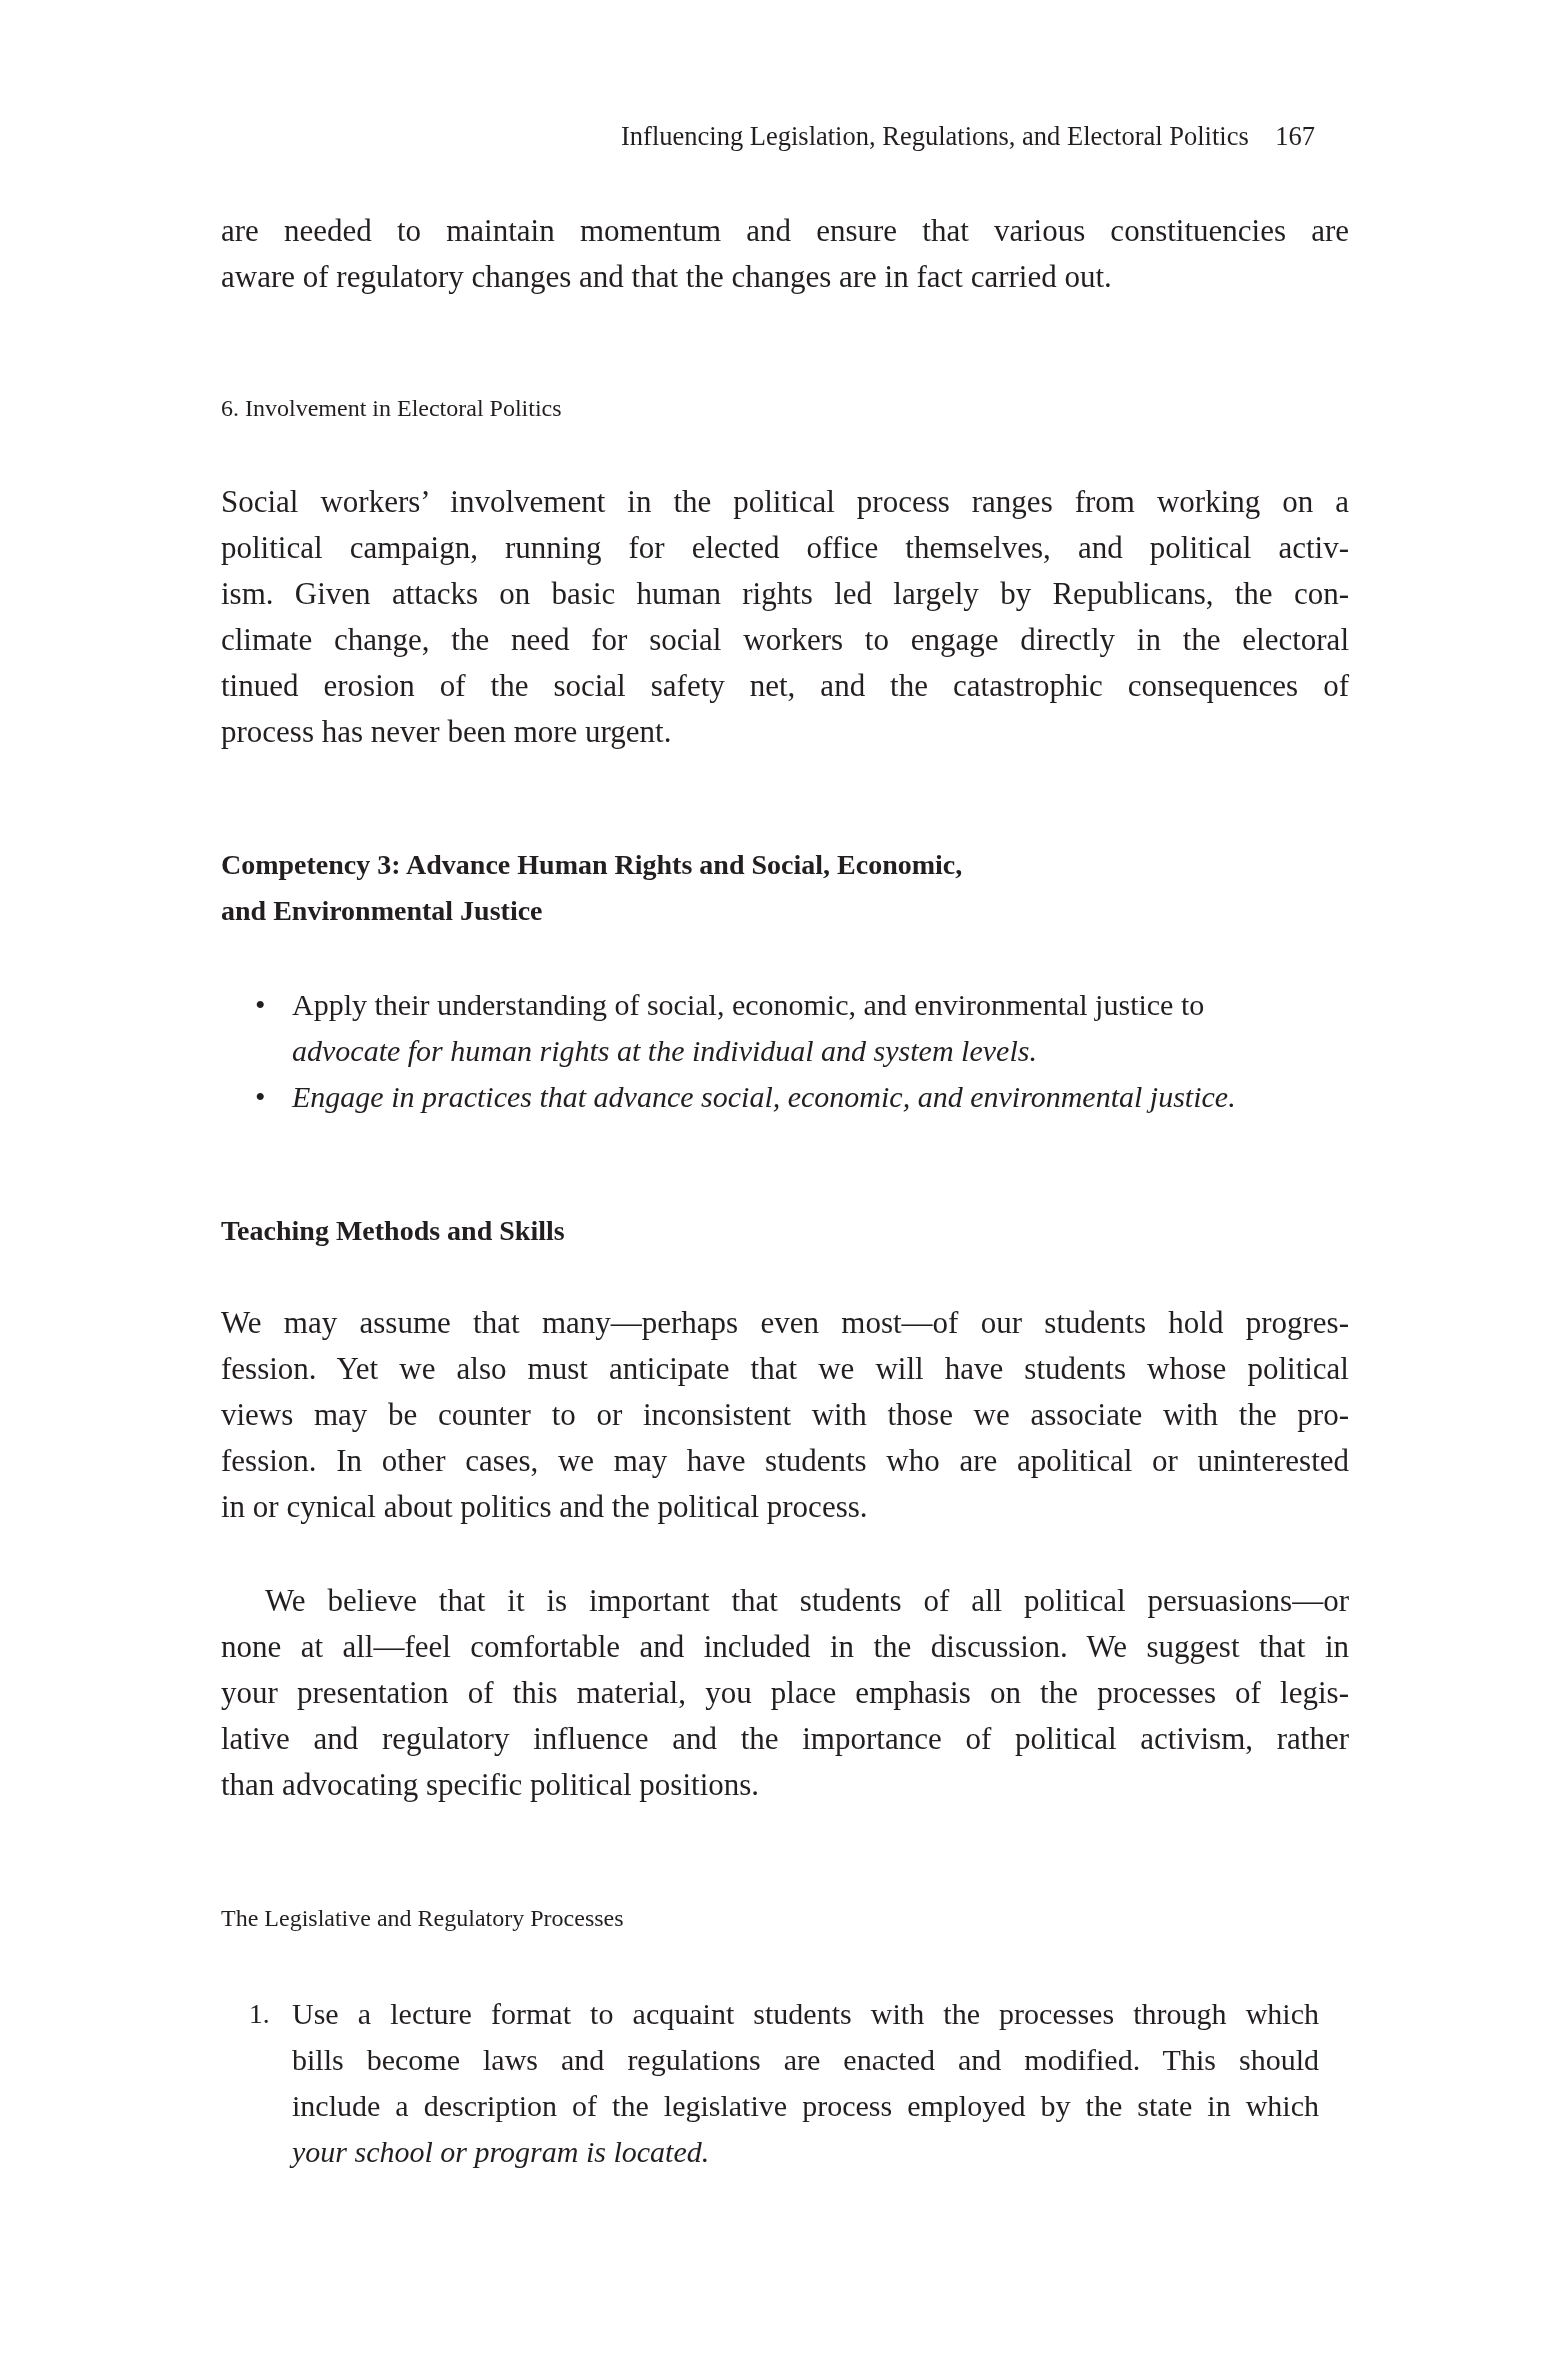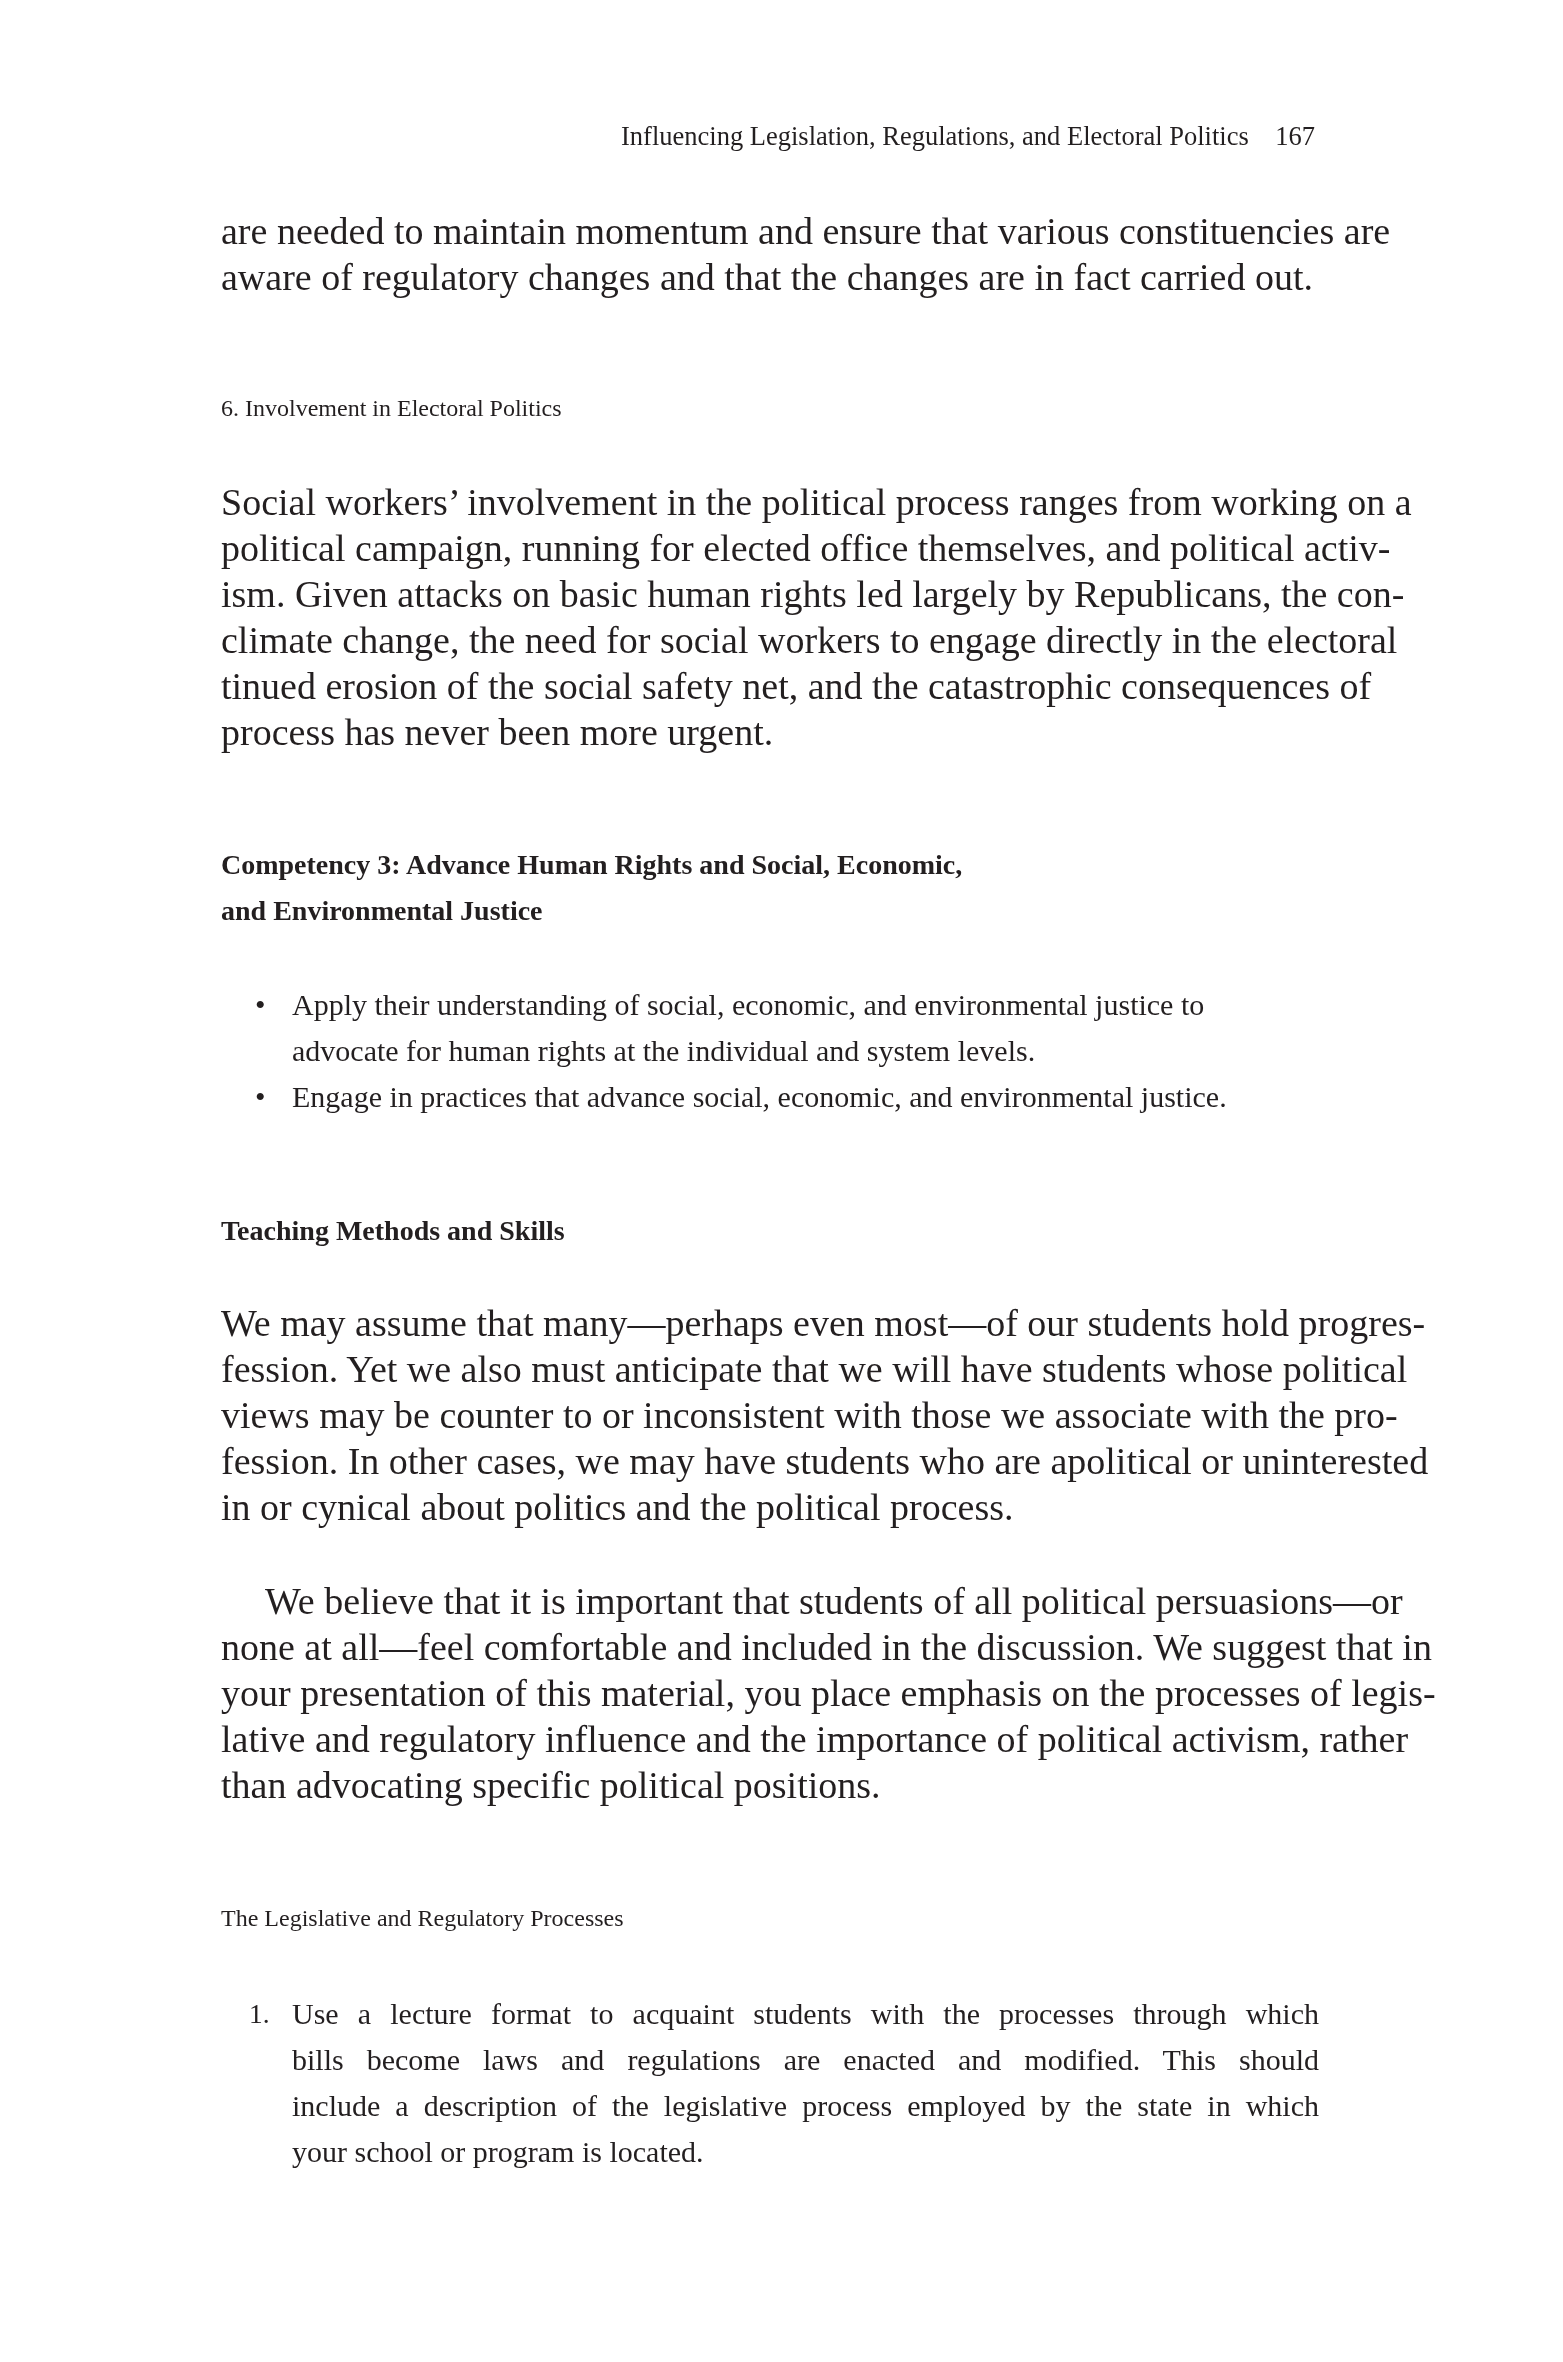--- a/index.html
+++ b/index.html
@@ -8,39 +8,39 @@
       font-family: "Liberation Serif", "DejaVu Serif", serif; color: #231f20;
     }
     .page { position: absolute; left: 15px; top: 0; width: 1386px; height: 2362px; }
     .running-head {
       position: absolute; top: 119px; left: 509px; width: 791px;
       font-size: 26.5px; line-height: 34px; text-align: right; white-space: nowrap;
     }
     .running-head .folio { display: inline-block; margin-left: 26.5px; }
     .body-text {
       position: absolute; left: 206px; width: 1128px;
-      font-size: 38px; line-height: 46px; text-align: justify;
+      font-size: 31px; line-height: 46px; text-align: justify;
       text-align-last: left; margin: 0;
     }
     .body-text .line { display: block; text-align: justify; text-align-last: justify; white-space: nowrap; }
     .body-text .line.last { text-align-last: left; }
     .body-text .indent { padding-left: 44px; }
     .h-sub {
       position: absolute; left: 206px; font-size: 24px; line-height: 45px; margin: 0; font-weight: normal;
     }
     .h-bold {
       position: absolute; left: 206px; font-size: 28px; line-height: 46px; margin: 0; font-weight: bold;
     }
     .list { position: absolute; left: 206px; width: 1098px; margin: 0; padding: 0; list-style: none;
       font-size: 30px; line-height: 46px; }
     .list li { position: relative; padding-left: 71px; }
     .list .marker { position: absolute; left: 34px; top: 0; }
     .list .num-marker { position: absolute; left: 28px; top: 0; font-size: 27.4px; }
     .list .line { display: block; white-space: nowrap; text-align: justify; text-align-last: justify; }
-    .list .line.last { text-align-last: left; }
+    .list .line.last { text-align-last: left; font-style: italic; }
   </style>
 </head>
 <body>
 
 <div class="page">
 
   <div class="running-head">
     <span>Influencing Legislation, Regulations, and Electoral Politics</span><span class="folio">167</span>
   </div>
 

